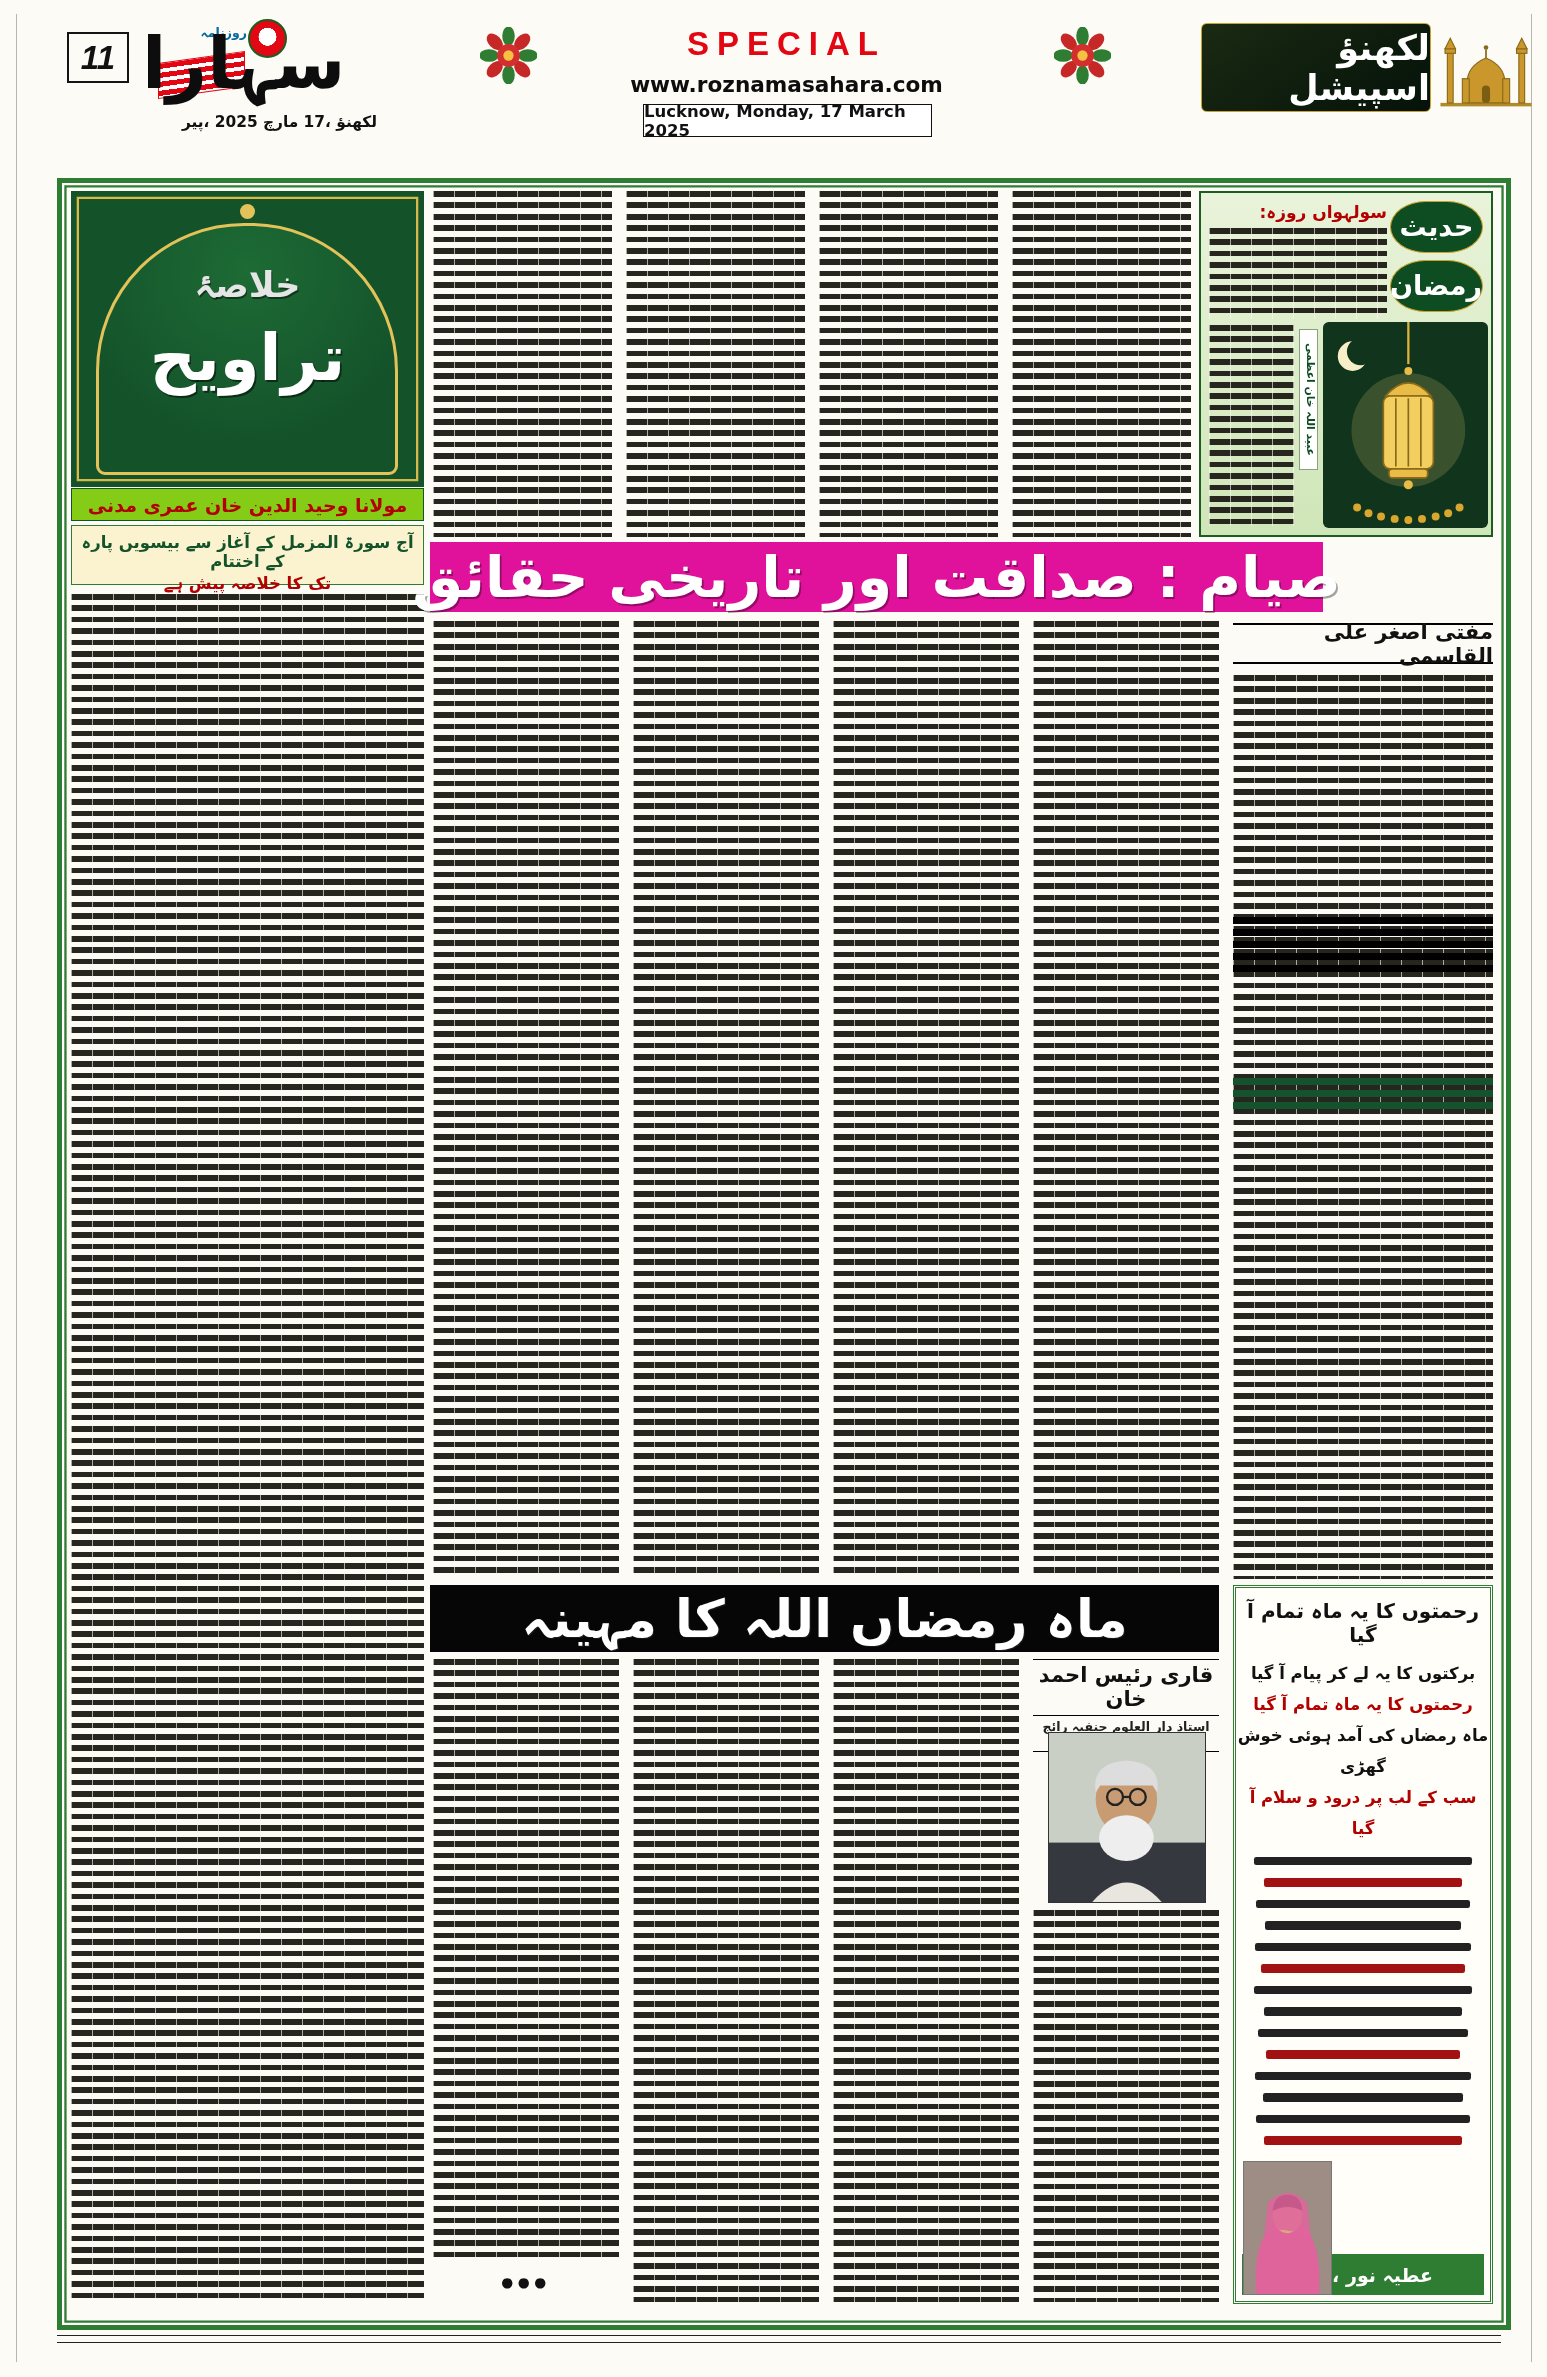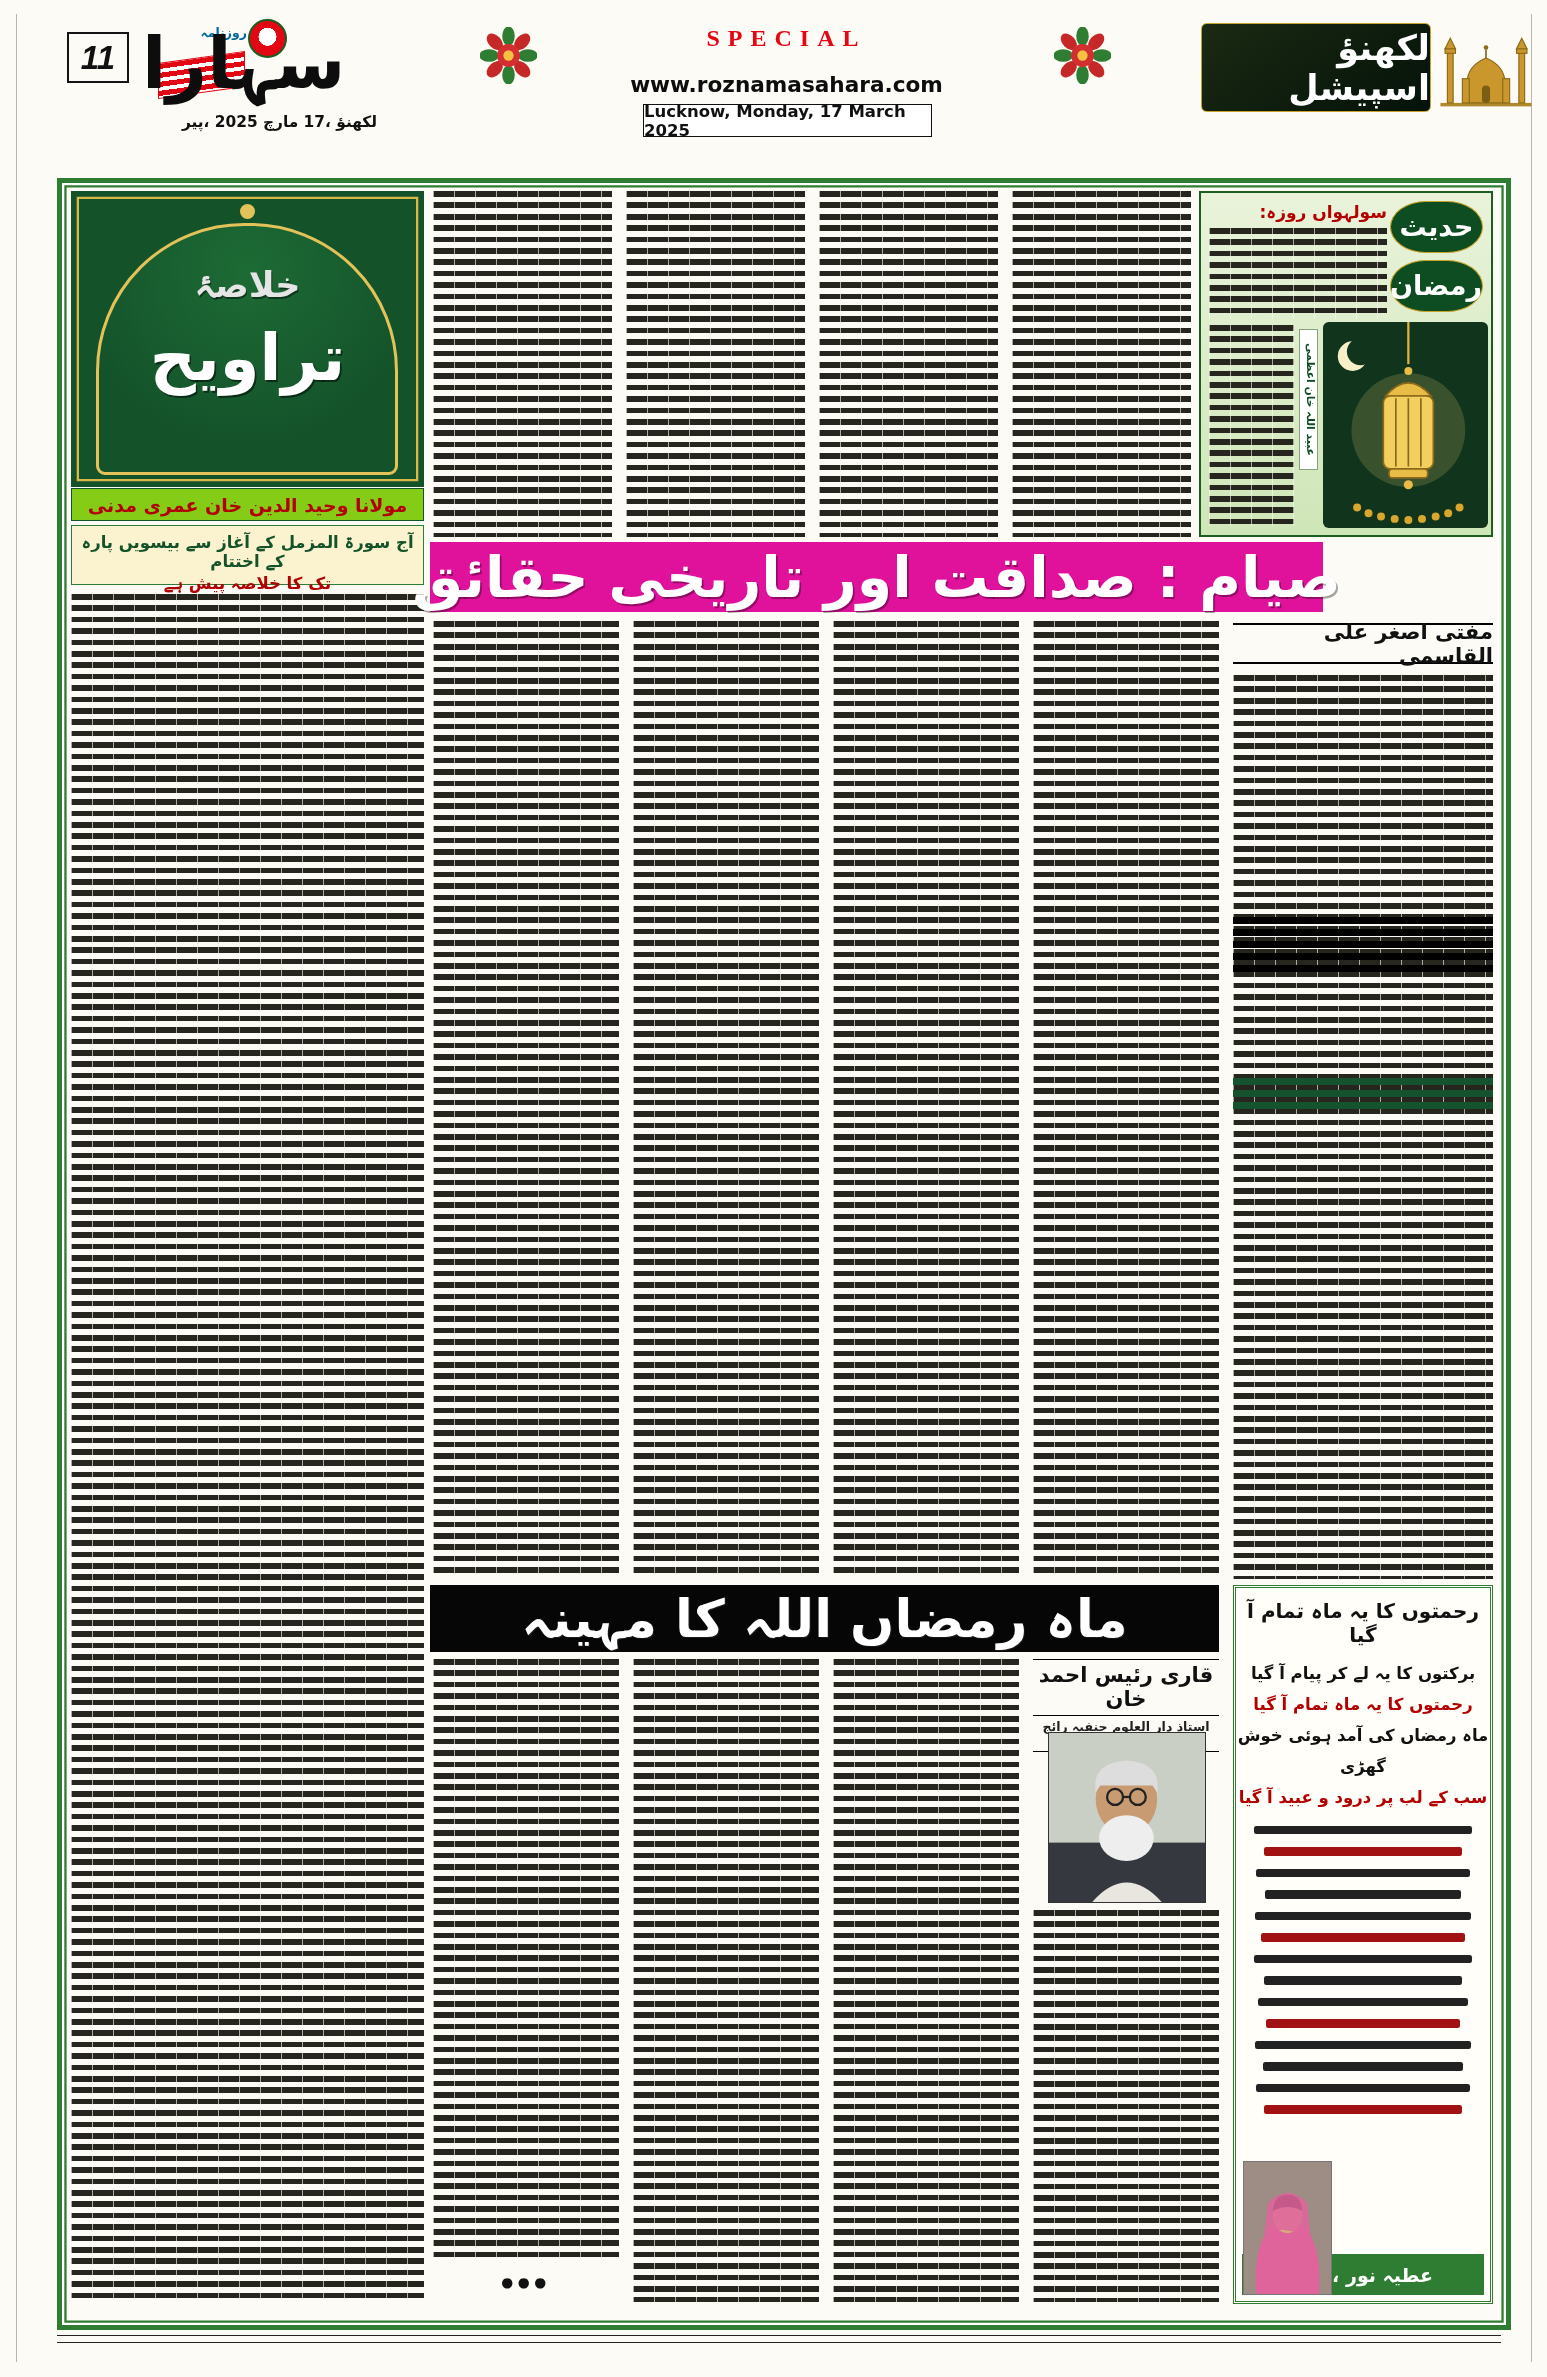--- a/index.html
+++ b/index.html
@@ -30,21 +30,21 @@
           background:radial-gradient(circle at 50% 45%,#fff 0 34%,#e30613 35% 100%);
           border:2.3px solid #1b5e20;}
   #mast-sub{left:156px;top:25px;width:91px;font-size:12.5px;font-weight:700;color:#0369a1;}
   #mast-title{left:142px;top:27px;width:273px;text-align:left;
           font-size:71px;font-weight:700;line-height:1.05;color:#0d0d0d;}
   #mast-date{left:130px;top:113px;width:299px;text-align:center;font-size:15.4px;font-weight:700;color:#111;}
   .rosette{width:57px;height:57px;}
   #rosette1{left:480px;top:27px;}
   #rosette2{left:1054px;top:27px;}
   #special{left:593px;top:25px;width:387px;text-align:center;
-          font-family:Liberation Serif, serif;font-weight:700;font-size:24px;
+          font-family:Liberation Sans, sans-serif;font-weight:700;font-size:33px;
           letter-spacing:8px;color:#e30613;}
   #website{left:593px;top:72px;width:387px;text-align:center;font-size:21.6px;font-weight:700;color:#0d0d0d;}
   #dateline{left:643px;top:104px;width:287px;height:31px;border:1.7px solid #101010;
           font-size:16.5px;font-weight:700;color:#111;background:#fff;}
   #callig{left:1201px;top:23px;width:228px;height:87px;border-radius:5.7px;
           background:linear-gradient(145deg,#1a2a12,#05120a);border:1.7px solid #c9a227;
           color:#fff;font-size:35px;font-weight:700;}
   #mosque{left:1437px;top:16px;width:98px;height:96px;}
 
   
@@ -301,21 +301,21 @@
   <div class="abs fk" id="a2c3"></div>
   <div class="abs fk" id="a2c4"></div>
   <div class="abs" id="enddots">●●●</div>
 
   <div class="abs" id="poem">
     <div class="rtl" id="poem-title">رحمتوں کا یہ ماہ تمام آ گیا</div>
     <div id="poem-lines">
       <div class="pline rtl">برکتوں کا یہ لے کر پیام آ گیا</div>
       <div class="pline rtl red">رحمتوں کا یہ ماہ تمام آ گیا</div>
       <div class="pline rtl">ماہ رمضاں کی آمد ہوئی خوش گھڑی</div>
-      <div class="pline rtl red">سب کے لب پر درود و عبید آ گیا</div>
+      <div class="pline rtl red">سب کے لب پر درود و سلام آ گیا</div>
       <div class="pbar" style="width:86%"></div>
       <div class="pbar red" style="width:78%"></div>
       <div class="pbar" style="width:84%"></div>
       <div class="pbar" style="width:77%"></div>
       <div class="pbar" style="width:85%"></div>
       <div class="pbar red" style="width:80%"></div>
       <div class="pbar" style="width:86%"></div>
       <div class="pbar" style="width:78%"></div>
       <div class="pbar" style="width:83%"></div>
       <div class="pbar red" style="width:76%"></div>

